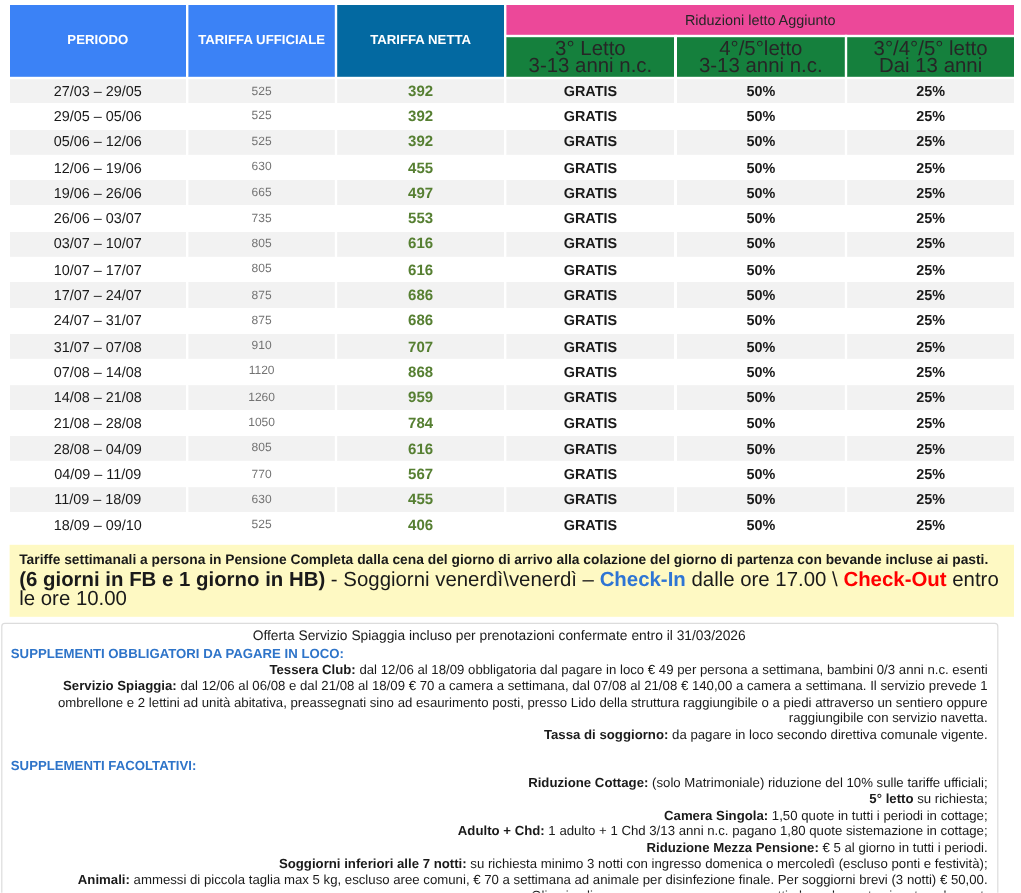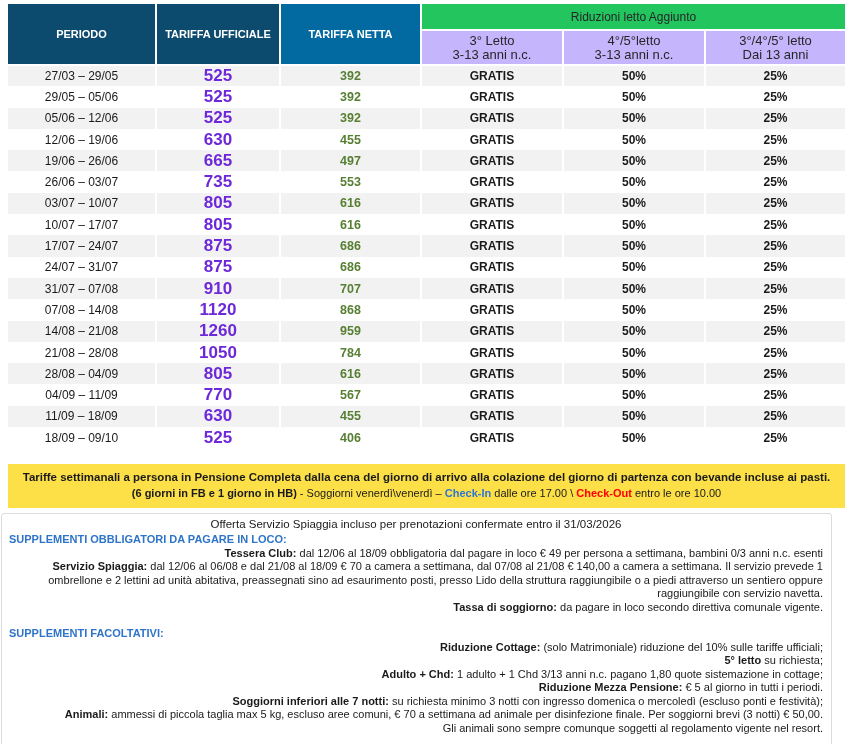--- a/index.html
+++ b/index.html
@@ -21,63 +21,62 @@
   }
   table.tariff th, table.tariff td{
     padding:0 2px;
     text-align:center;
     vertical-align:middle;
     overflow:hidden;
     white-space:nowrap;
   }
   table.tariff th{white-space:normal;}
   th.th-blue{
-    background:#0c4a6e;color:#ffffff;
+    background:#3b82f6;color:#ffffff;
     font-size:11px;font-weight:bold;line-height:14px;
     border-left:2px solid #fff;border-bottom:2px solid #fff;
   }
   th.th-blue:first-child{border-left:none;}
   th.th-green{
     background:#0369a1;color:#ffffff;
     font-size:11px;font-weight:bold;line-height:14px;
     border-left:2px solid #fff;border-bottom:2px solid #fff;
   }
   th.th-group{
-    background:#22c55e;color:#262626;
+    background:#ec4899;color:#262626;
     font-size:12px;font-weight:normal;
     height:25px;
     border-left:2px solid #fff;border-bottom:2px solid #fff;
   }
   th.th-sub{
-    background:#c4b5fd;color:#262626;
-    font-size:13px;font-weight:normal;line-height:14px;
+    background:#15803d;color:#262626;
+    font-size:17px;font-weight:normal;line-height:14px;
     height:33px;
     border-left:2px solid #fff;border-bottom:2px solid #fff;
   }
   .sub-line{display:block;}
   tbody tr{height:21.3px;}
   tbody tr:nth-child(odd){background:#f2f2f2;}
   tbody tr:nth-child(even){background:#ffffff;}
   tbody td{font-size:12px;border-left:2px solid #fff;}
   tbody td:first-child{border-left:none;}
   td.c-periodo{color:#1a1a1a;}
-  td.c-uff{color:#6d28d9;font-weight:bold;font-size:17px;}
+  td.c-uff{color:#737373;font-weight:normal;font-size:10px;}
   td.c-netta{color:#567f32;font-weight:bold;font-size:12.5px;}
   td.c-l3, td.c-l45, td.c-l345{font-weight:600;color:#1a1a1a;}
 
   
   .table-footer{
     width:821px;
-    margin:16px 6px 0 8px;
-    background:#fde047;
-    text-align:center;
+    margin:6px 6px 0 8px;
+    background:#fef9c3;
     padding:6px 8px 7px 8px;
   }
   .tf-line1{font-size:11.5px;font-weight:bold;line-height:15px;}
-  .tf-line2{font-size:11px;line-height:16px;}
+  .tf-line2{font-size:17px;line-height:16px;}
   .tf-bold{font-weight:bold;}
   .tf-checkin{font-weight:bold;color:#2e75d4;}
   .tf-checkout{font-weight:bold;color:#ff0000;}
 
   
   .notes-box{
     width:814px;
     margin:5px 18px 0 1px;
     border:1px solid #dcdcdc;
     border-radius:3px;
@@ -295,20 +294,21 @@
     <div id="mandatory-list">
         <div class="note-line"><b>Tessera Club:</b> dal 12/06 al 18/09 obbligatoria dal pagare in loco € 49 per persona a settimana, bambini 0/3 anni n.c. esenti</div>
         <div class="note-line"><b>Servizio Spiaggia:</b> dal 12/06 al 06/08 e dal 21/08 al 18/09 € 70 a camera a settimana, dal 07/08 al 21/08 € 140,00 a camera a settimana.  Il servizio prevede 1 ombrellone e 2 lettini ad unità abitativa, preassegnati sino ad esaurimento posti, presso Lido della struttura raggiungibile o a piedi attraverso un sentiero oppure raggiungibile con servizio navetta.</div>
         <div class="note-line"><b>Tassa di soggiorno:</b> da pagare in loco secondo direttiva comunale vigente.</div>
       </div>
     <div class="notes-gap"></div>
     <div class="section-title">SUPPLEMENTI FACOLTATIVI:</div>
     <div id="optional-list">
         <div class="note-line"><b>Riduzione Cottage:</b> (solo Matrimoniale) riduzione del 10% sulle tariffe ufficiali;</div>
         <div class="note-line"><b>5° letto</b> su richiesta;</div>
+        <div class="note-line"><b>Camera Singola:</b> 1,50 quote in tutti i periodi in cottage;</div>
         <div class="note-line"><b>Adulto + Chd:</b> 1 adulto + 1 Chd 3/13 anni n.c. pagano 1,80 quote sistemazione in cottage;</div>
         <div class="note-line"><b>Riduzione Mezza Pensione:</b> € 5 al giorno in tutti i periodi.</div>
         <div class="note-line"><b>Soggiorni inferiori alle 7 notti:</b> su richiesta minimo 3 notti con ingresso domenica o mercoledì (escluso ponti e festività);</div>
         <div class="note-line"><b>Animali:</b> ammessi di piccola taglia max 5 kg, escluso aree comuni, € 70 a settimana ad animale per disinfezione finale. Per soggiorni brevi (3 notti) € 50,00.</div>
         <div class="note-line">Gli animali sono sempre comunque soggetti al regolamento vigente nel resort.</div>
       </div>
   </div>
 
 </div>
 

